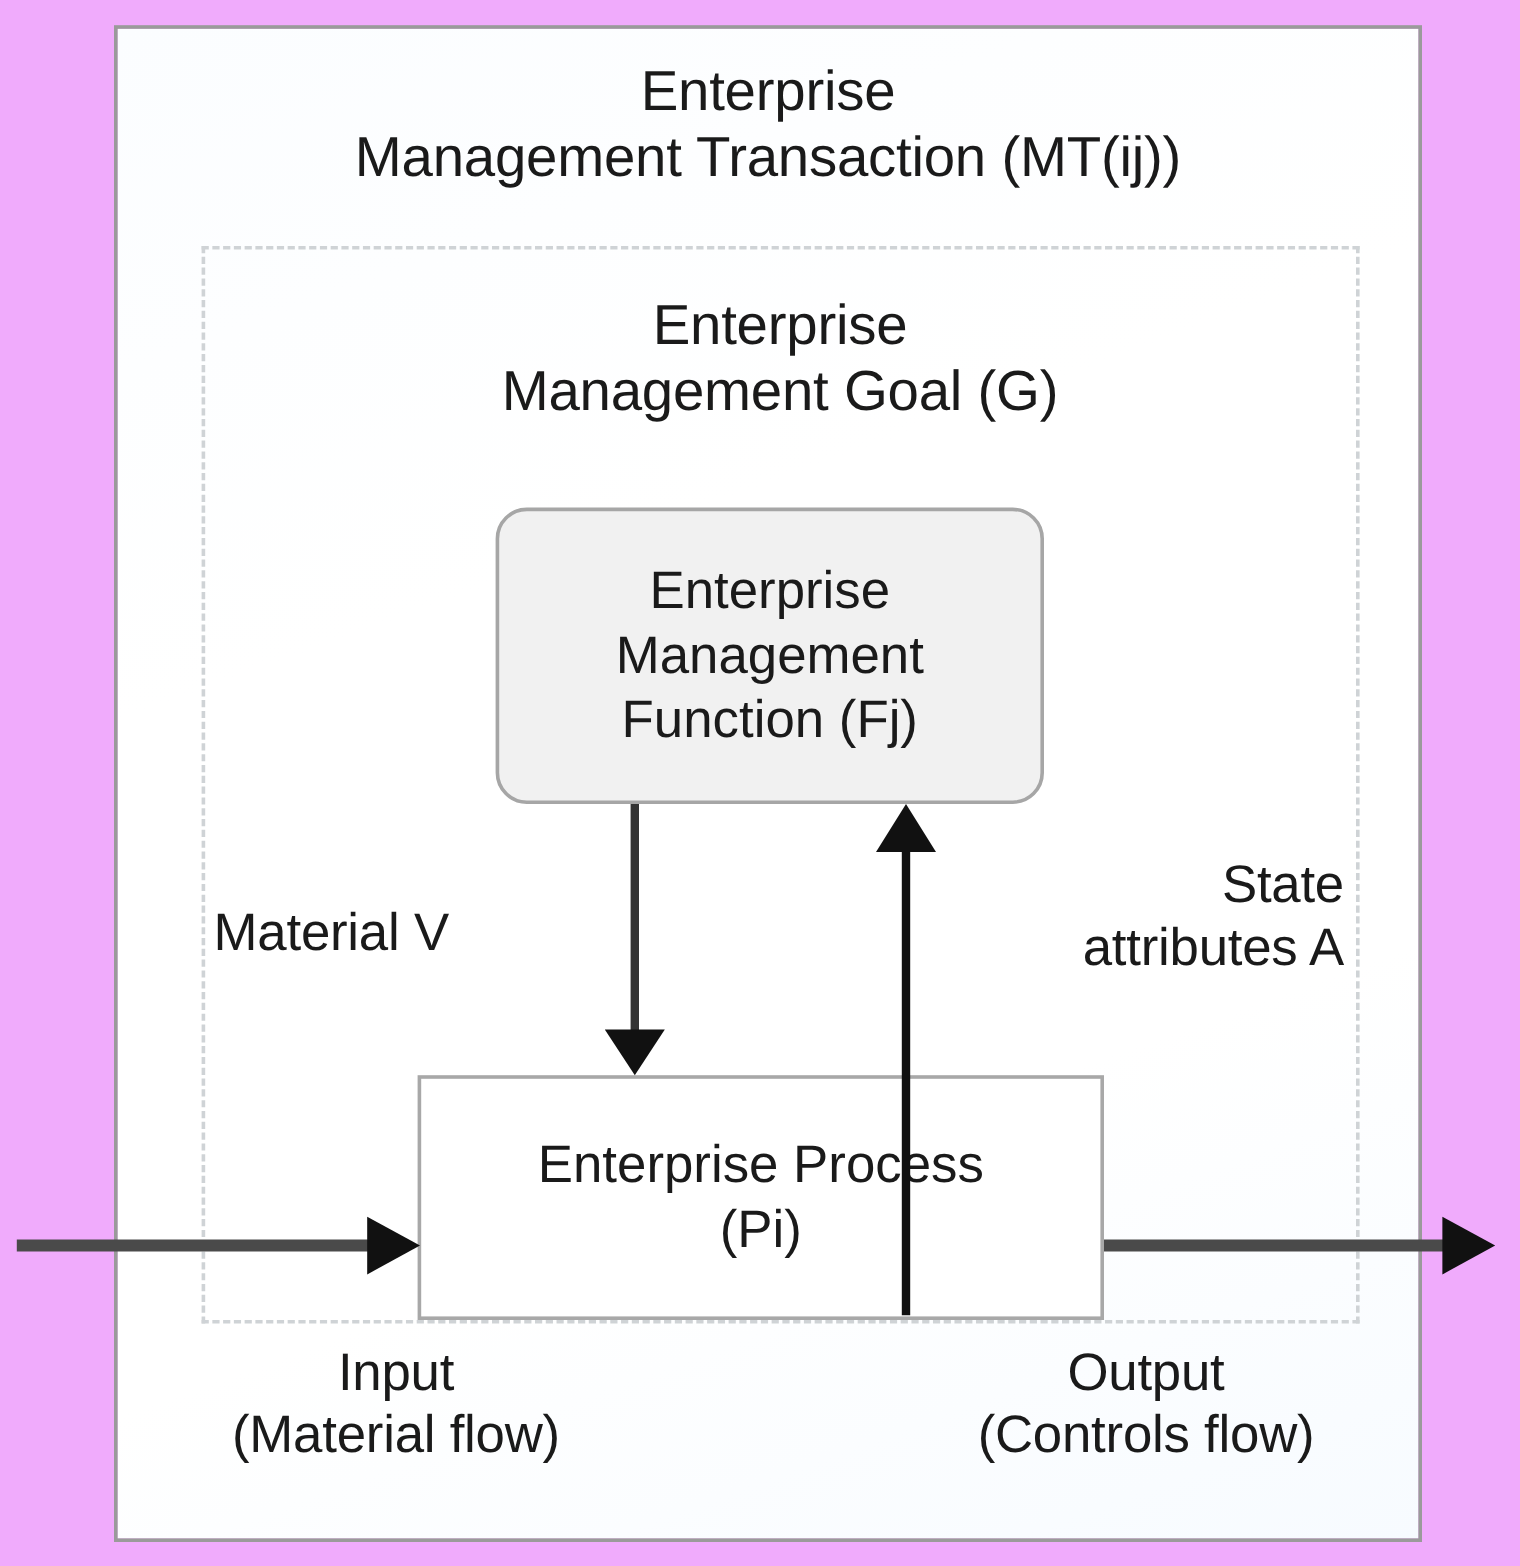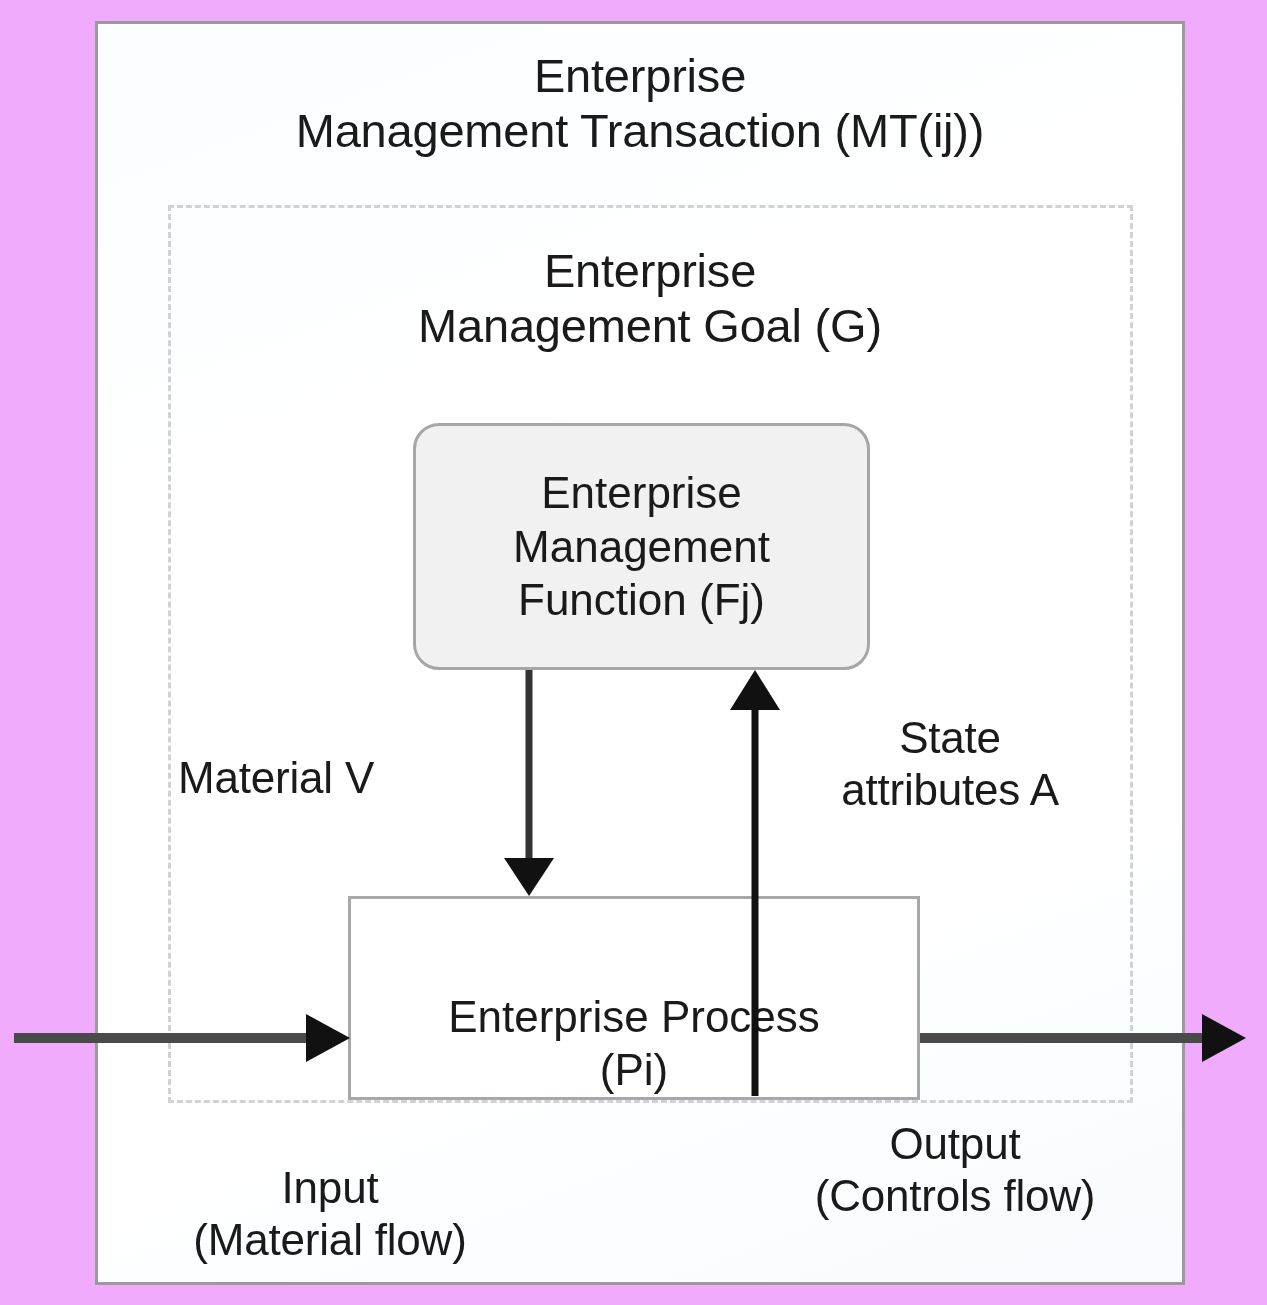--- a/index.html
+++ b/index.html
@@ -93,21 +93,21 @@
   .process-box {
     position: absolute;
     left: 348px;
     top: 896px;
     width: 572px;
     height: 204px;
     border: 3px solid #a8a8a8;
     background: #ffffff;
     box-sizing: border-box;
     display: flex;
-    align-items: flex-end;
+    align-items: center;
     justify-content: center;
   }
   .process-box .label {
     font-size: 44px;
     color: #1a1a1a;
     text-align: center;
     line-height: 1.22;
     white-space: pre-line;
   }
 
@@ -117,28 +117,27 @@
     top: 752px;
     width: 330px;
     font-size: 44px;
     text-align: left;
   }
   .label-state {
     left: 780px;
     top: 712px;
     width: 340px;
     font-size: 44px;
-    text-align: center;
+    text-align: right;
   }
   .label-input {
     left: 110px;
     top: 1118px;
     width: 440px;
     font-size: 44px;
-    margin-top: 44px;
   }
   .label-output {
     left: 730px;
     top: 1118px;
     width: 450px;
     font-size: 44px;
   }
 
   
   .arrows {

